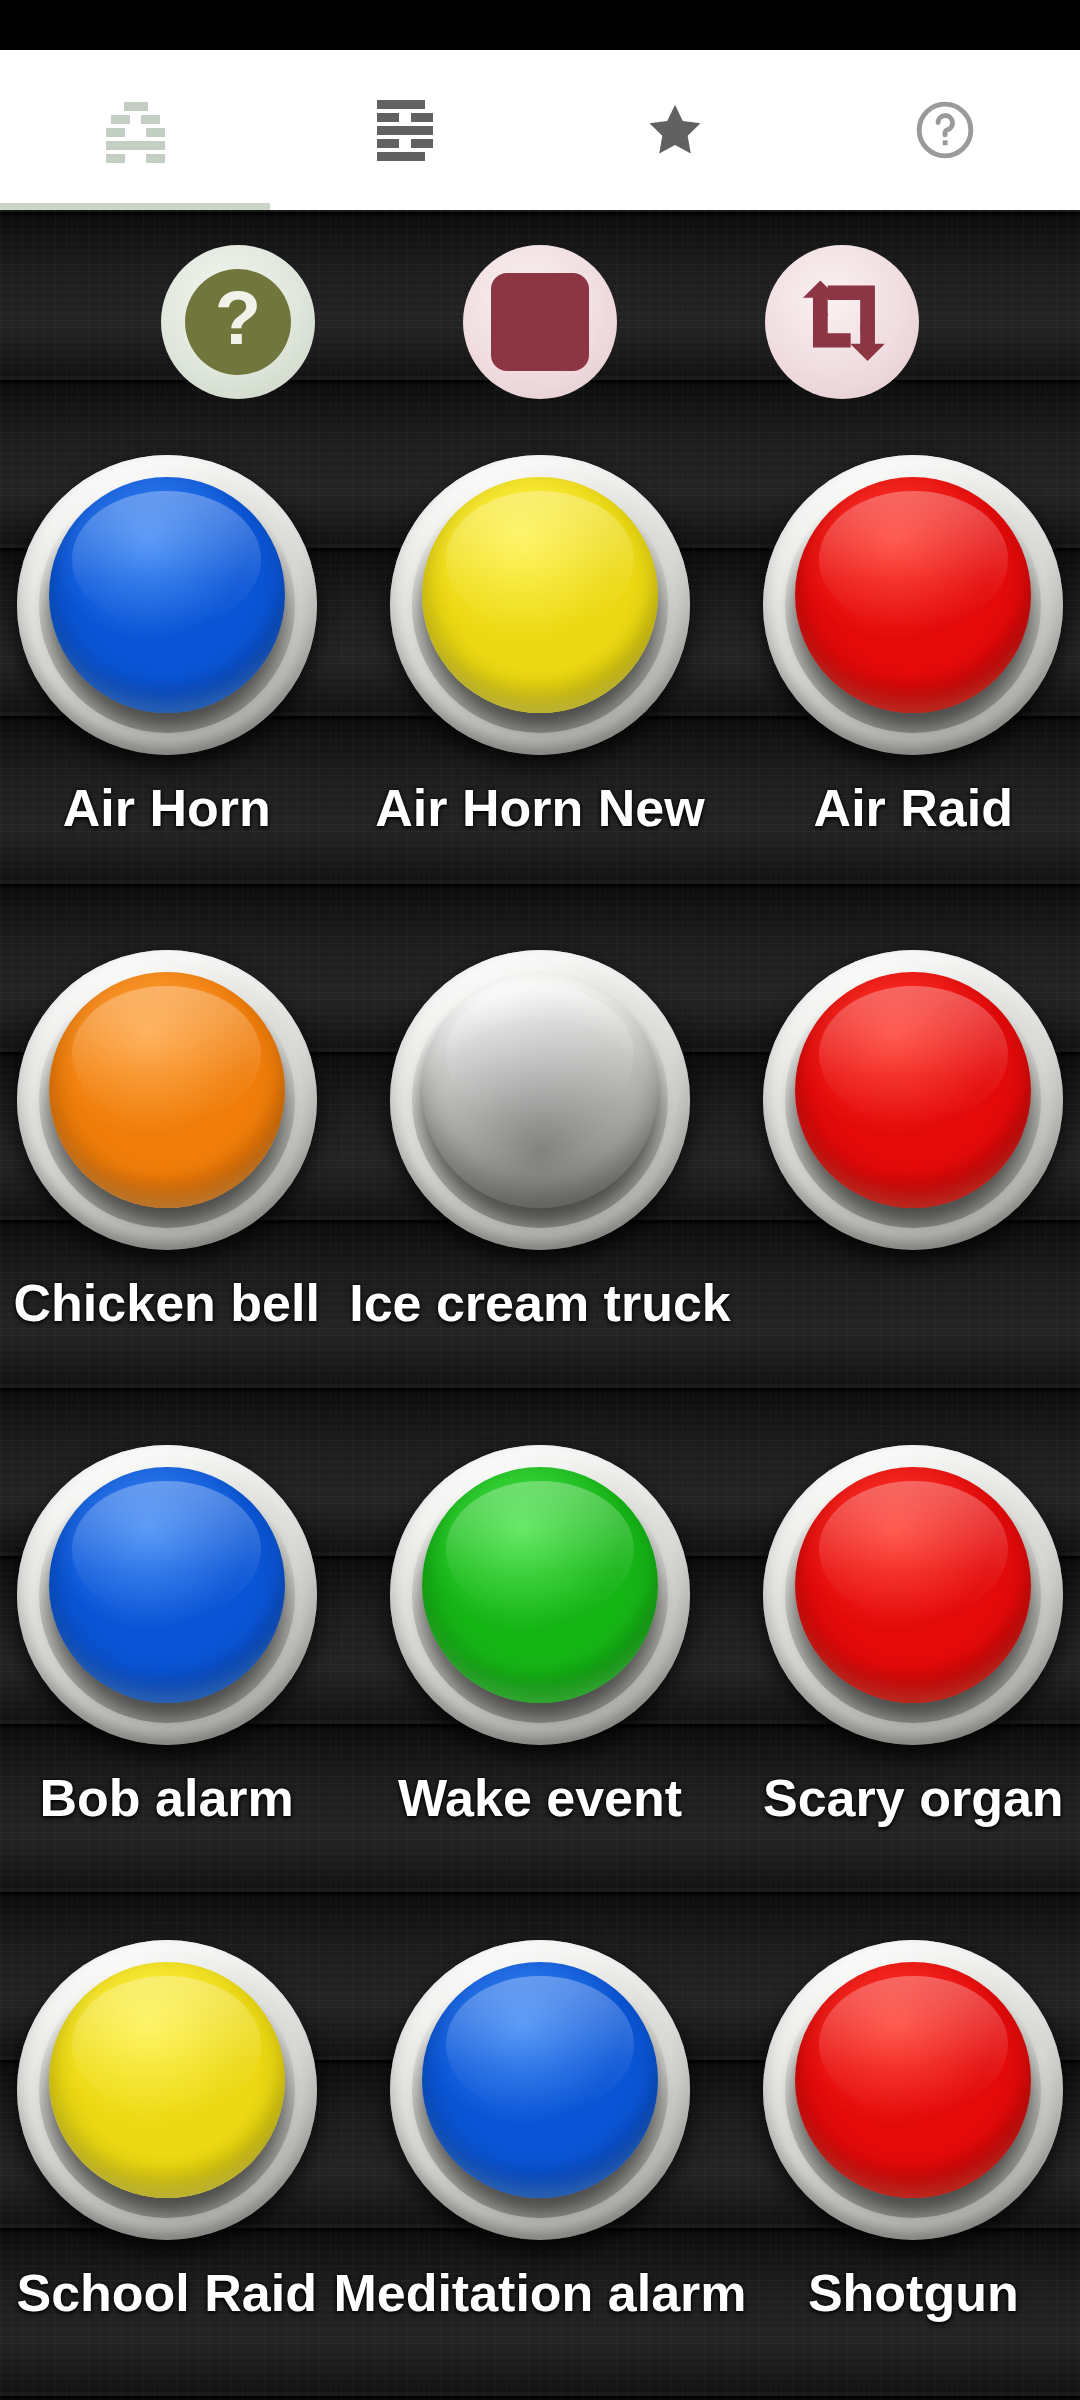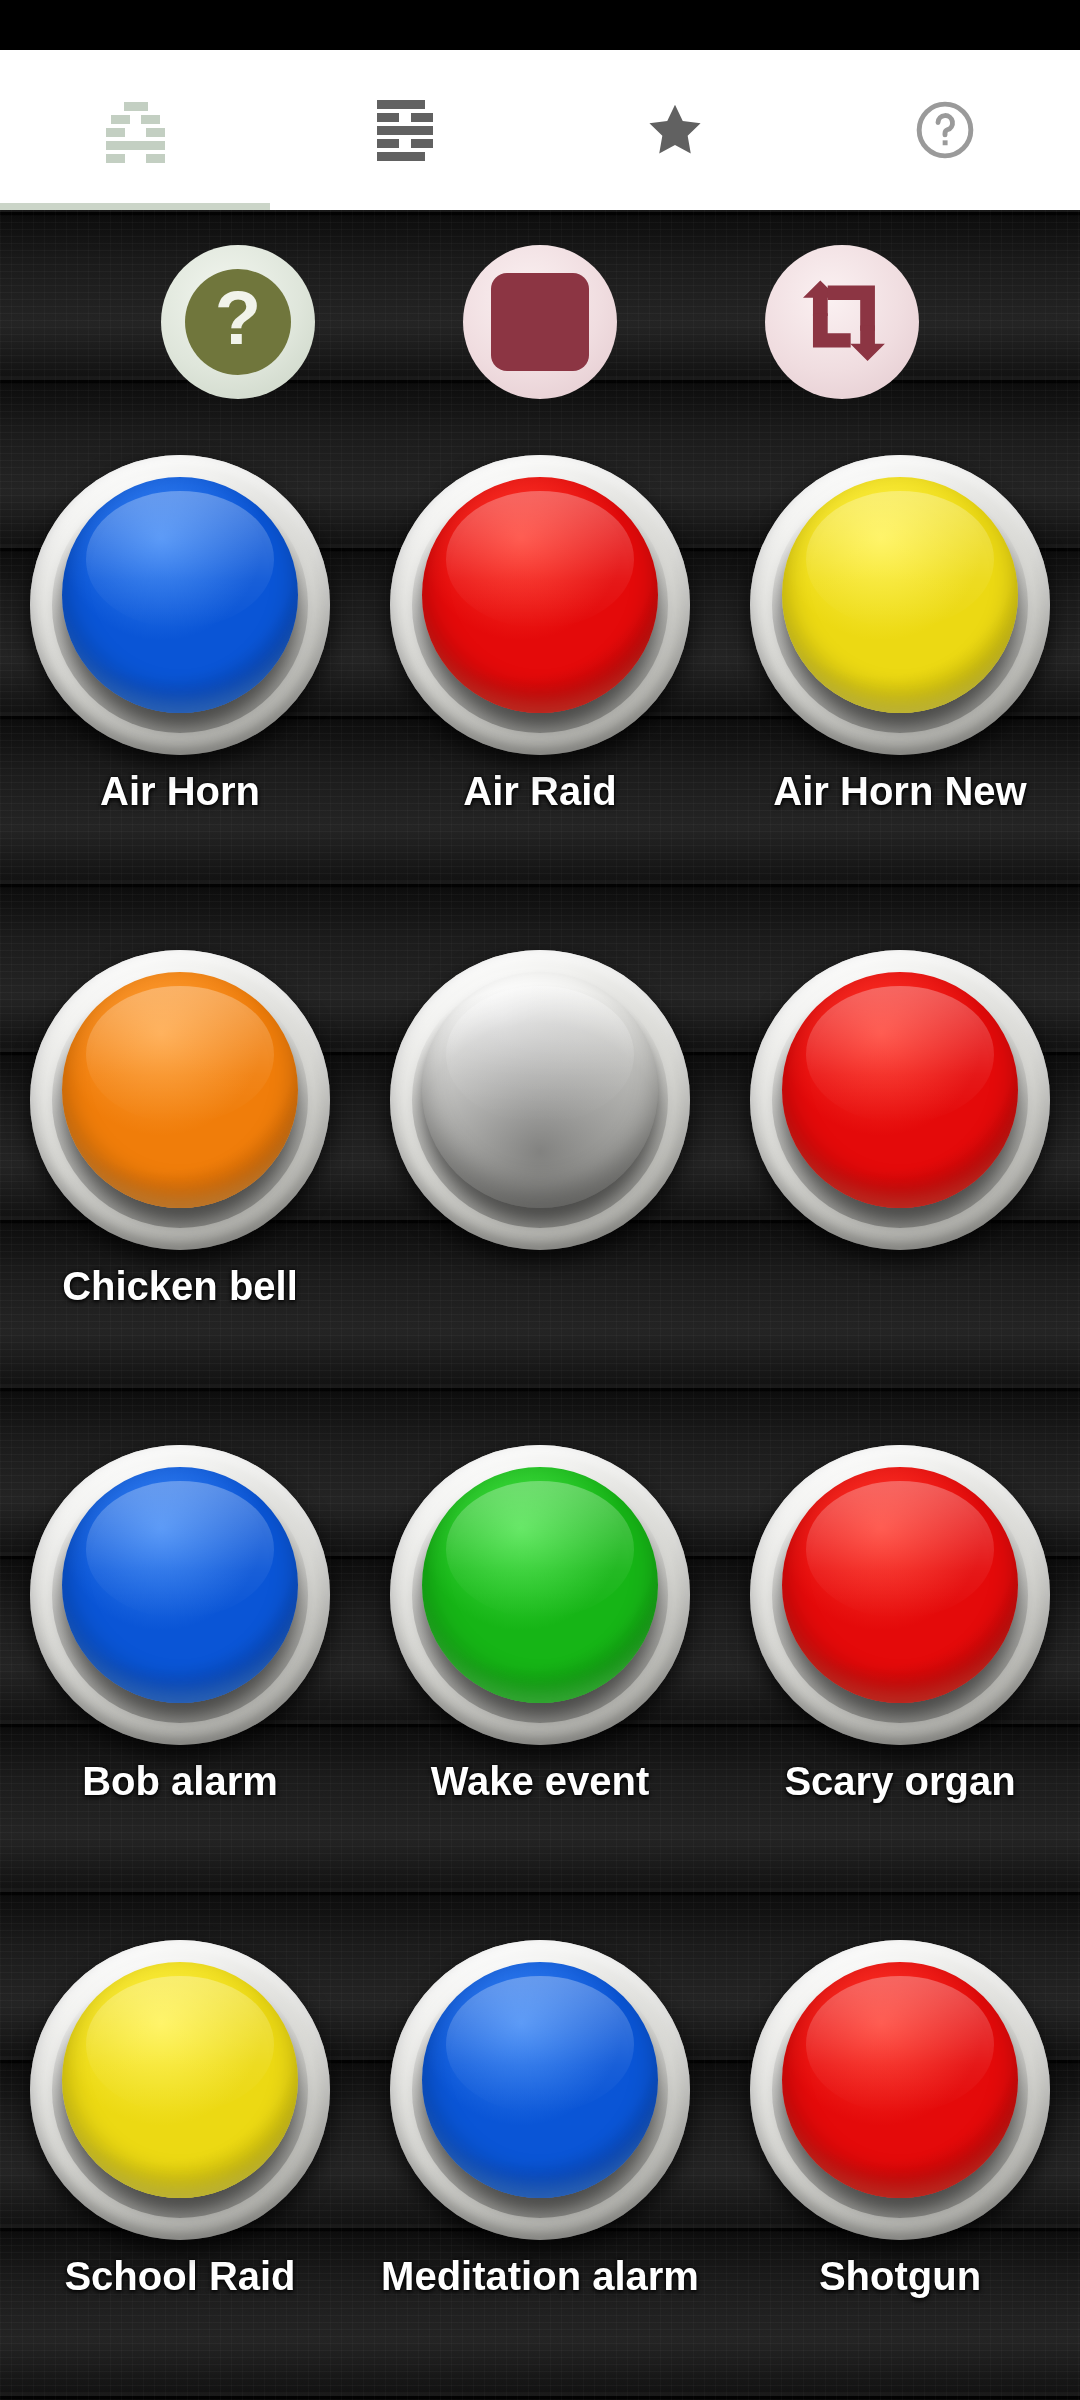--- a/index.html
+++ b/index.html
@@ -168,23 +168,23 @@
   .dome::after {
     content:"";
     position:absolute;
     left:10%; top:6%;
     width:80%; height:58%;
     border-radius:50%;
     background:linear-gradient(180deg, rgba(255,255,255,0.30) 0%, rgba(255,255,255,0.06) 65%, rgba(255,255,255,0) 100%);
     pointer-events:none;
   }
   .label {
-    margin-top:14px;
+    margin-top:23px;
     color:#ffffff;
-    font-size:40px;
+    font-size:52px;
     font-weight:bold;
     text-align:center;
     text-shadow:0 2px 5px rgba(0,0,0,0.95), 0 0 3px rgba(0,0,0,0.9);
     white-space:nowrap;
     font-family:"Liberation Sans", sans-serif;
   }
 </style>
 </head>
 <body>
 
@@ -272,49 +272,50 @@
           <div class="recess"></div>
           <div class="dome" style="background: radial-gradient(circle at 42% 26%, rgb(59, 134, 245) 0%, rgb(10, 85, 214) 46%, rgb(10, 85, 214) 62%, rgb(10, 63, 168) 100%); box-shadow: rgba(0, 0, 0, 0.45) 0px 14px 16px, rgba(0, 0, 0, 0.28) 0px -16px 26px inset, rgb(59, 134, 245) 0px -26px 18px -16px inset;"></div>
         </div>
         <div class="label" style="color: rgb(255, 255, 255);">Air Horn</div>
       </div>
 
       <div class="cell">
         <div class="btn-wrap">
           <div class="bezel"></div>
           <div class="recess"></div>
+          <div class="dome" style="background: radial-gradient(circle at 42% 26%, rgb(255, 242, 74) 0%, rgb(236, 217, 19) 46%, rgb(236, 217, 19) 62%, rgb(196, 179, 0) 100%); box-shadow: rgba(0, 0, 0, 0.45) 0px 14px 16px, rgba(0, 0, 0, 0.28) 0px -16px 26px inset, rgb(255, 242, 74) 0px -26px 18px -16px inset;"></div>
+        </div>
+        <div class="label" style="color: rgb(255, 255, 255);">Air Horn New</div>
+      </div>
+
+      <div class="cell">
+        <div class="btn-wrap">
+          <div class="bezel"></div>
+          <div class="recess"></div>
           <div class="dome" style="background: radial-gradient(circle at 42% 26%, rgb(255, 59, 46) 0%, rgb(228, 10, 10) 46%, rgb(228, 10, 10) 62%, rgb(174, 5, 5) 100%); box-shadow: rgba(0, 0, 0, 0.45) 0px 14px 16px, rgba(0, 0, 0, 0.28) 0px -16px 26px inset, rgb(255, 59, 46) 0px -26px 18px -16px inset;"></div>
         </div>
         <div class="label" style="color: rgb(255, 255, 255);">Air Raid</div>
       </div>
 
       <div class="cell">
         <div class="btn-wrap">
           <div class="bezel"></div>
           <div class="recess"></div>
-          <div class="dome" style="background: radial-gradient(circle at 42% 26%, rgb(255, 242, 74) 0%, rgb(236, 217, 19) 46%, rgb(236, 217, 19) 62%, rgb(196, 179, 0) 100%); box-shadow: rgba(0, 0, 0, 0.45) 0px 14px 16px, rgba(0, 0, 0, 0.28) 0px -16px 26px inset, rgb(255, 242, 74) 0px -26px 18px -16px inset;"></div>
-        </div>
-        <div class="label" style="color: rgb(255, 255, 255);">Air Horn New</div>
-      </div>
-
-      <div class="cell">
-        <div class="btn-wrap">
-          <div class="bezel"></div>
-          <div class="recess"></div>
           <div class="dome" style="background: radial-gradient(circle at 42% 26%, rgb(255, 162, 60) 0%, rgb(240, 125, 10) 46%, rgb(240, 125, 10) 62%, rgb(196, 92, 0) 100%); box-shadow: rgba(0, 0, 0, 0.45) 0px 14px 16px, rgba(0, 0, 0, 0.28) 0px -16px 26px inset, rgb(255, 162, 60) 0px -26px 18px -16px inset;"></div>
         </div>
         <div class="label" style="color: rgb(255, 255, 255);">Chicken bell</div>
       </div>
 
       <div class="cell">
         <div class="btn-wrap">
           <div class="bezel"></div>
           <div class="recess"></div>
           <div class="dome"></div>
         </div>
+        <div class="label" style="color: rgb(255, 255, 255);">Ice cream truck</div>
       </div>
 
       <div class="cell">
         <div class="btn-wrap">
           <div class="bezel"></div>
           <div class="recess"></div>
           <div class="dome" style="background: radial-gradient(circle at 42% 26%, rgb(255, 59, 46) 0%, rgb(228, 10, 10) 46%, rgb(228, 10, 10) 62%, rgb(174, 5, 5) 100%); box-shadow: rgba(0, 0, 0, 0.45) 0px 14px 16px, rgba(0, 0, 0, 0.28) 0px -16px 26px inset, rgb(255, 59, 46) 0px -26px 18px -16px inset;"></div>
         </div>
       </div>
 

